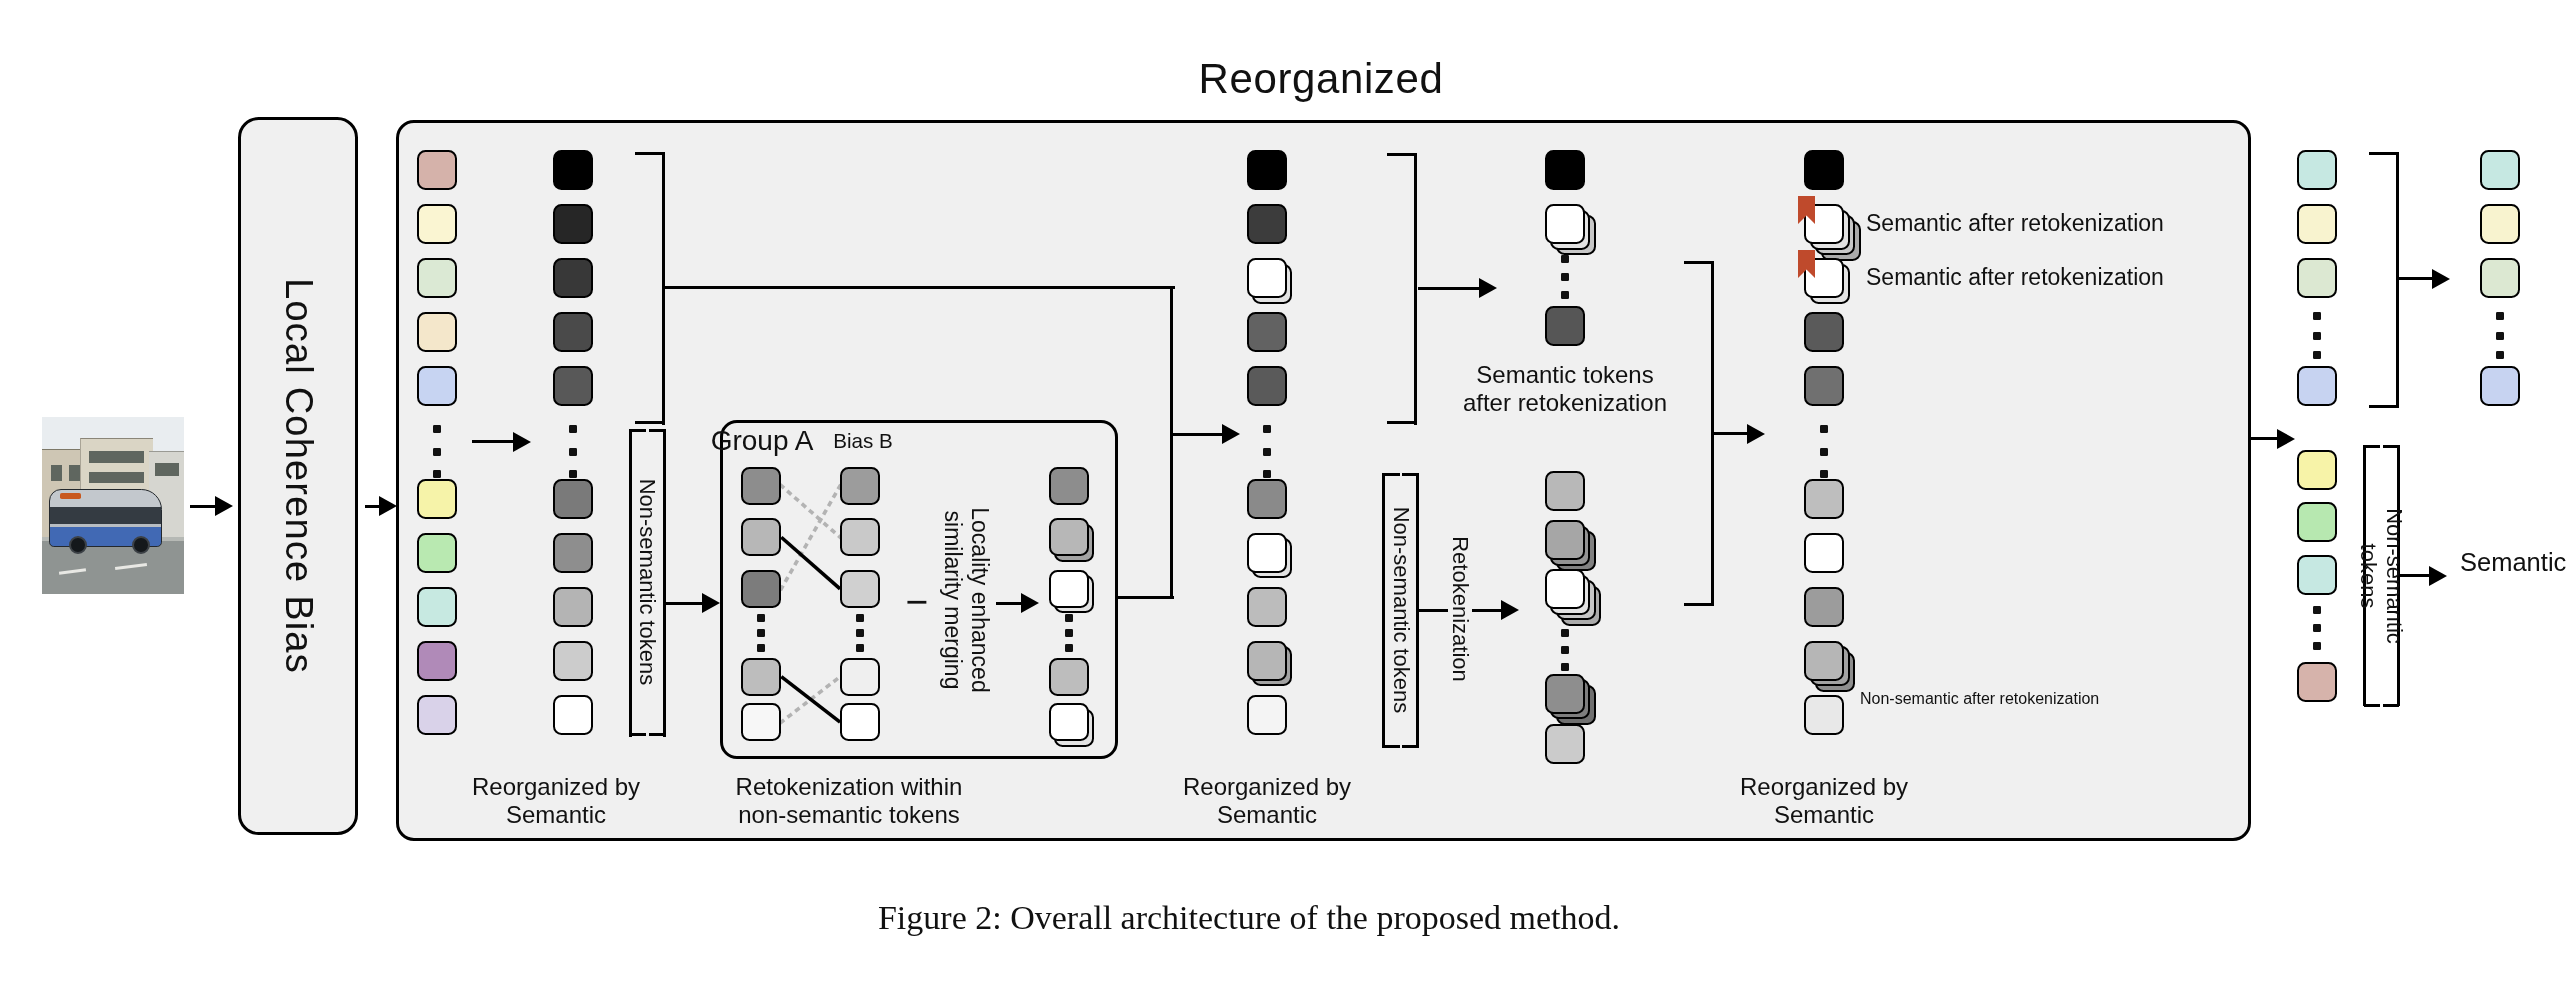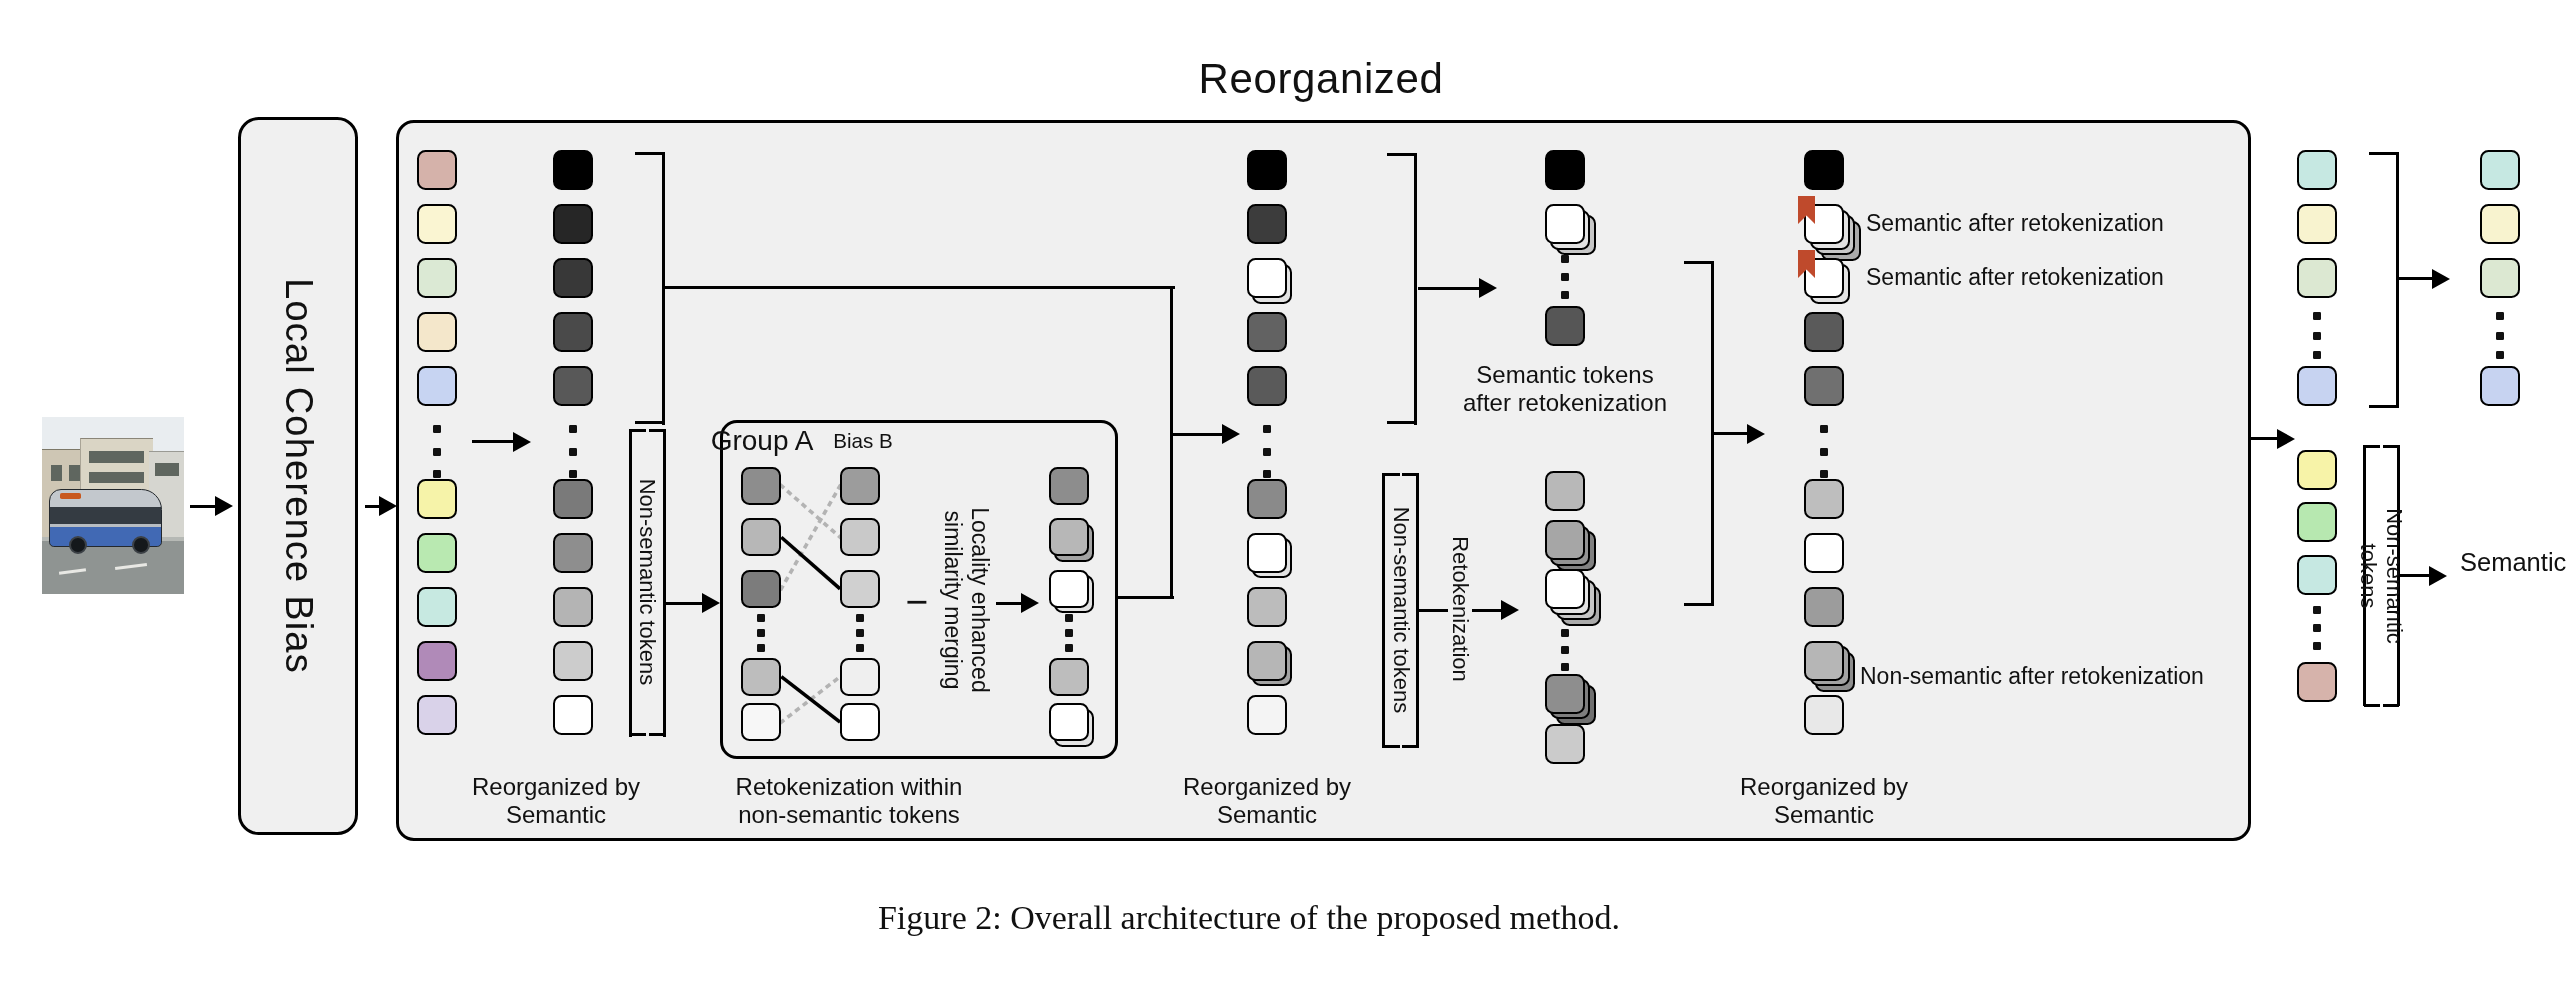--- a/index.html
+++ b/index.html
@@ -285,18 +285,18 @@
       <div class="abs lbl" style="left: 1565px; top: 389px; font-size: 24px; z-index: 3; transform: translate(-50%, -50%); white-space: pre-line;">Semantic tokens
 after retokenization</div>
       <div class="abs lbl" style="left: 647px; top: 582px; font-size: 22px; z-index: 3; transform: translate(-50%, -50%) rotate(90deg); white-space: pre-line;">Non-semantic tokens</div>
       <div class="abs lbl" style="left: 1401px; top: 610px; font-size: 22px; z-index: 3; transform: translate(-50%, -50%) rotate(90deg); white-space: pre-line;">Non-semantic tokens</div>
       <div class="abs lbl" style="left: 2381px; top: 576px; font-size: 22px; z-index: 3; transform: translate(-50%, -50%) rotate(90deg); white-space: pre-line;">Non-semantic tokens</div>
       <div class="abs lbl" style="left: 1460px; top: 609px; font-size: 22px; z-index: 3; transform: translate(-50%, -50%) rotate(90deg); white-space: pre-line;">Retokenization</div>
       <div class="abs lbl" style="left: 966px; top: 600px; font-size: 23px; z-index: 3; transform: translate(-50%, -50%) rotate(90deg); white-space: pre-line;">Locality enhanced
 similarity merging</div>
       <div class="abs lbl" style="left: 1866px; top: 224px; font-size: 23px; z-index: 3; text-align: left; transform: translateY(-50%); white-space: nowrap;">Semantic after retokenization</div>
       <div class="abs lbl" style="left: 1866px; top: 278px; font-size: 23px; z-index: 3; text-align: left; transform: translateY(-50%); white-space: nowrap;">Semantic after retokenization</div>
-      <div class="abs lbl" style="left: 1860px; top: 677px; font-size: 23px; z-index: 3; text-align: center; transform: translateY(-50%); white-space: nowrap;">Non-semantic after retokenization</div>
+      <div class="abs lbl" style="left: 1860px; top: 699px; font-size: 16px; z-index: 3; text-align: center; transform: translateY(-50%); white-space: nowrap;">Non-semantic after retokenization</div>
     </div>
 
   <div id="caption">Figure 2: Overall architecture of the proposed method.</div>
 </div>
 
 
 </body></html>

